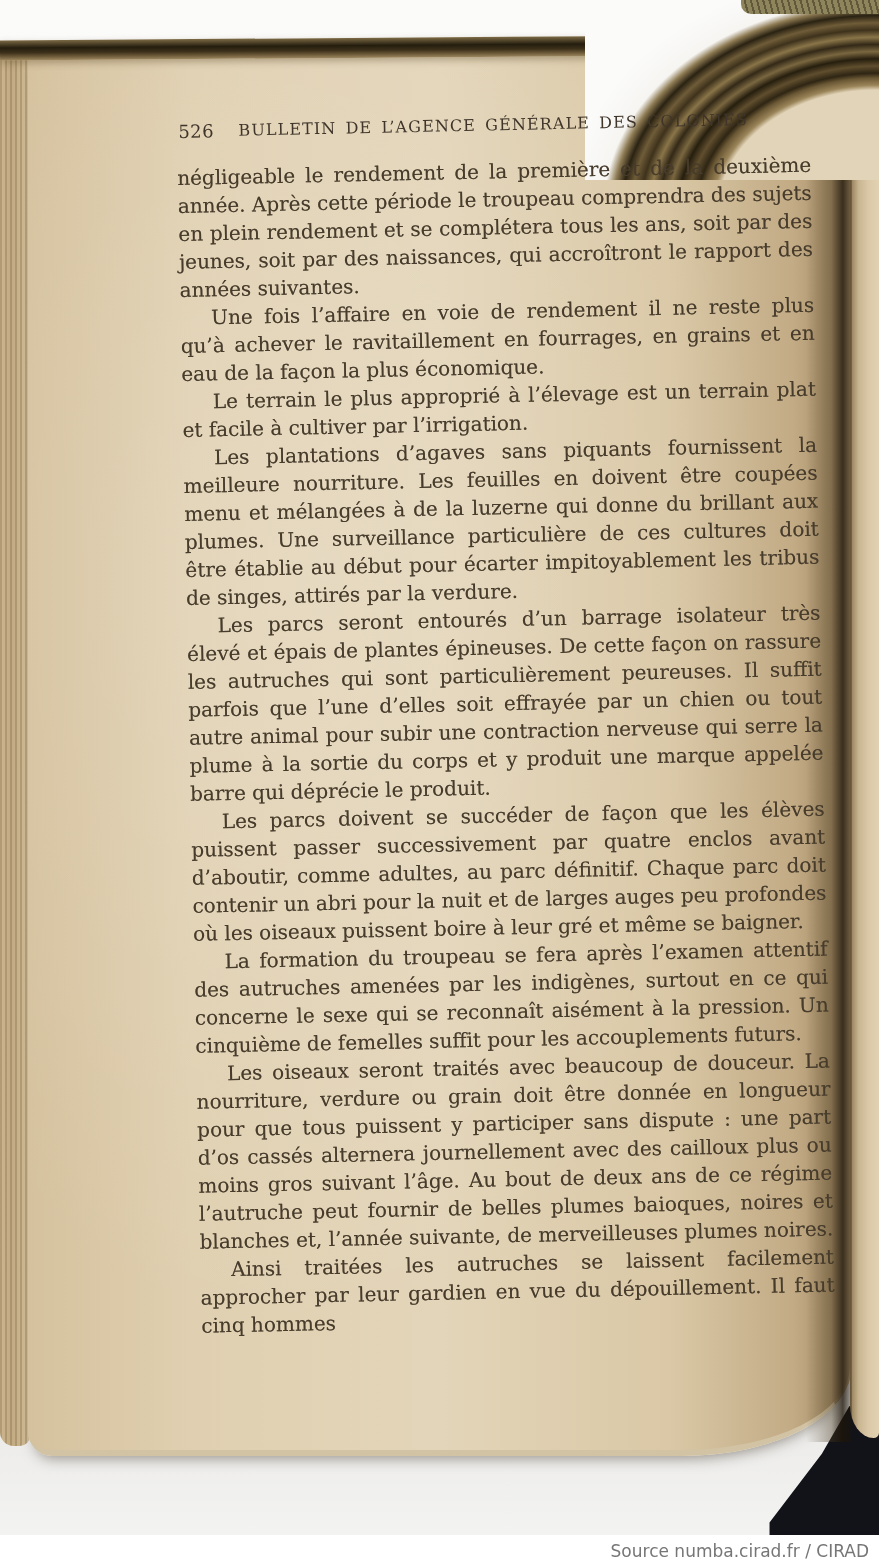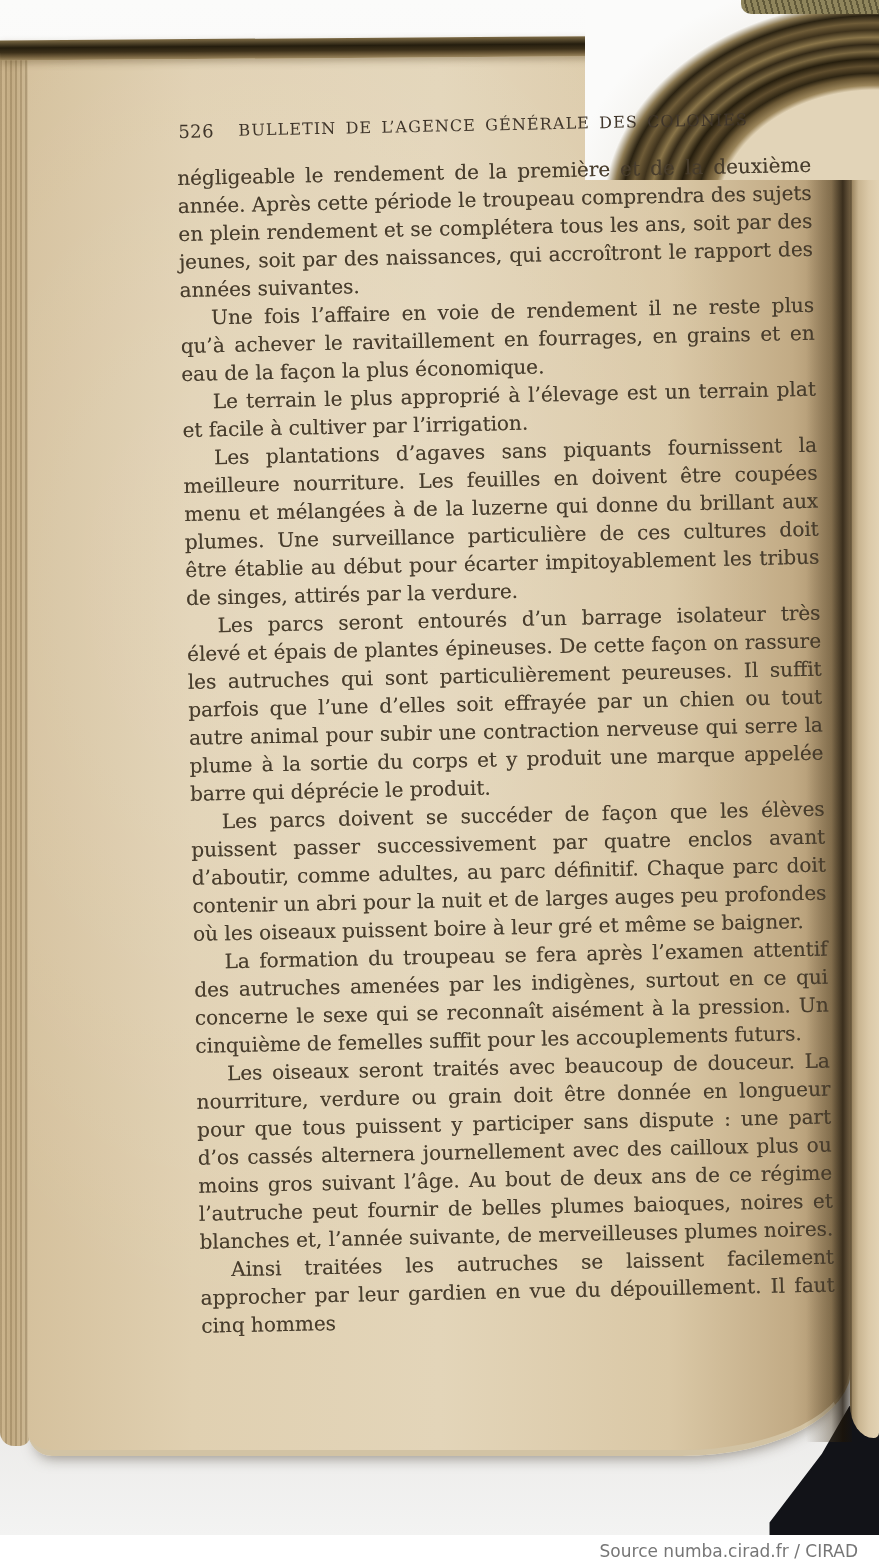--- a/index.html
+++ b/index.html
@@ -75,21 +75,21 @@
       font-size:16px;letter-spacing:1.1px;color:#3f352a;}
   .page-num{position:absolute;left:2px;top:0;font-size:18px;letter-spacing:.5px;}
   .running-title{display:block;text-align:center;word-spacing:3px;}
   .text-block p{margin:0;text-align:justify;text-indent:1.55em;
       text-shadow:0 0 .4px rgba(71,60,44,.55);}
   .text-block p.cont{text-indent:0;}
 
   
   .caption-bar{position:absolute;left:0;top:1535px;width:879px;height:31px;
       background:#ffffff;display:flex;align-items:center;justify-content:flex-end;
-      padding-right:21px;box-sizing:border-box;
+      padding-right:10px;box-sizing:border-box;
       font-family:"DejaVu Sans","Liberation Sans",sans-serif;
       font-size:17px;color:#767676;}
 </style>
 </head>
 <body>
 
 <div class="scene">
 
   <div class="photo">
     <div class="cover"></div>

